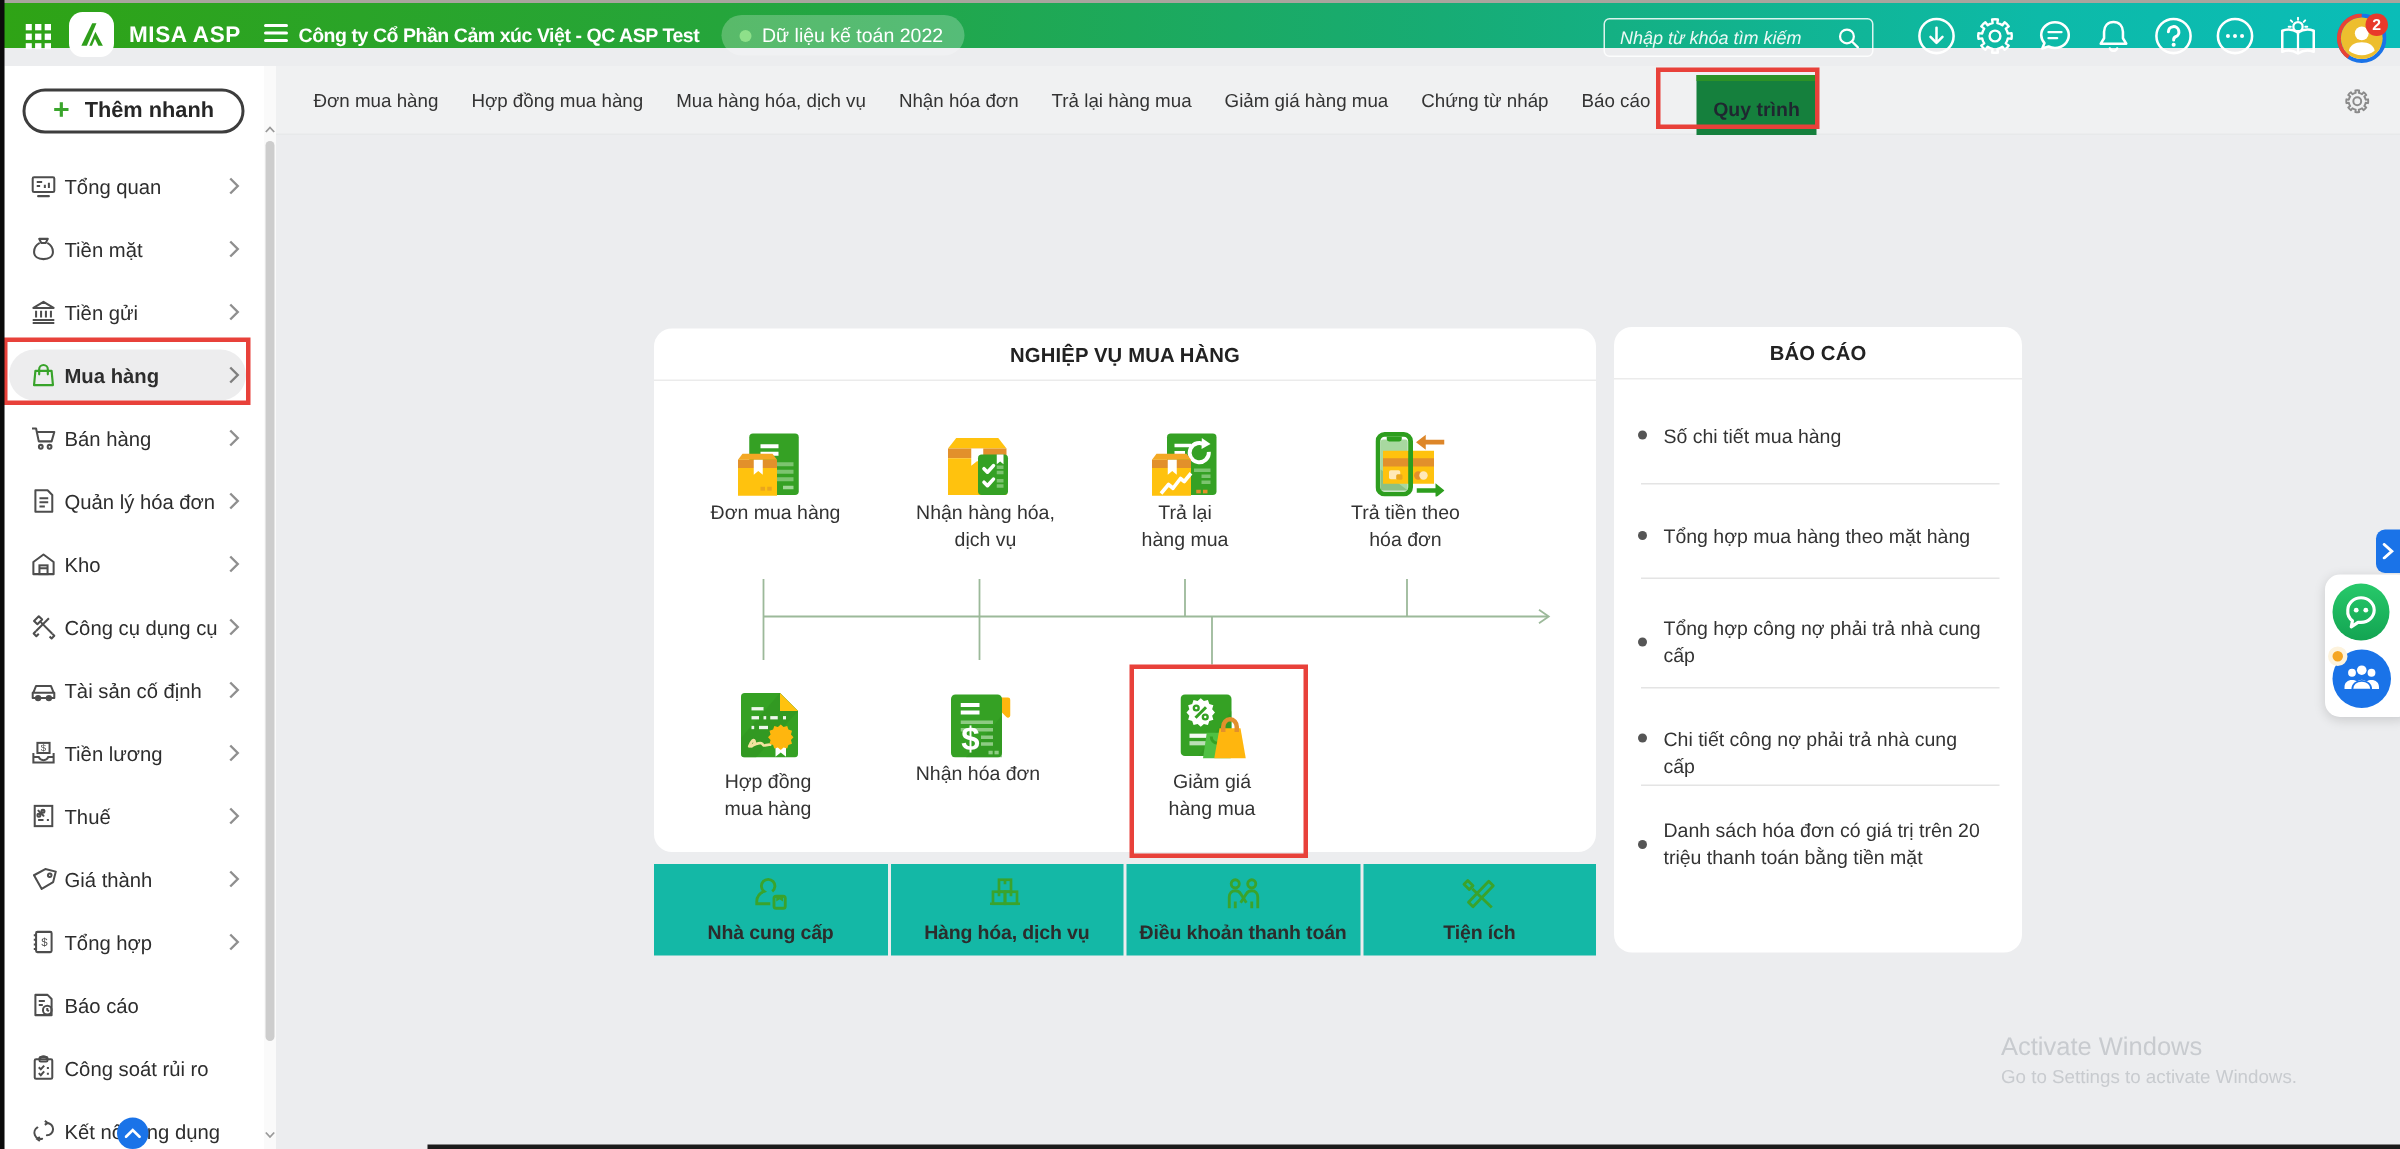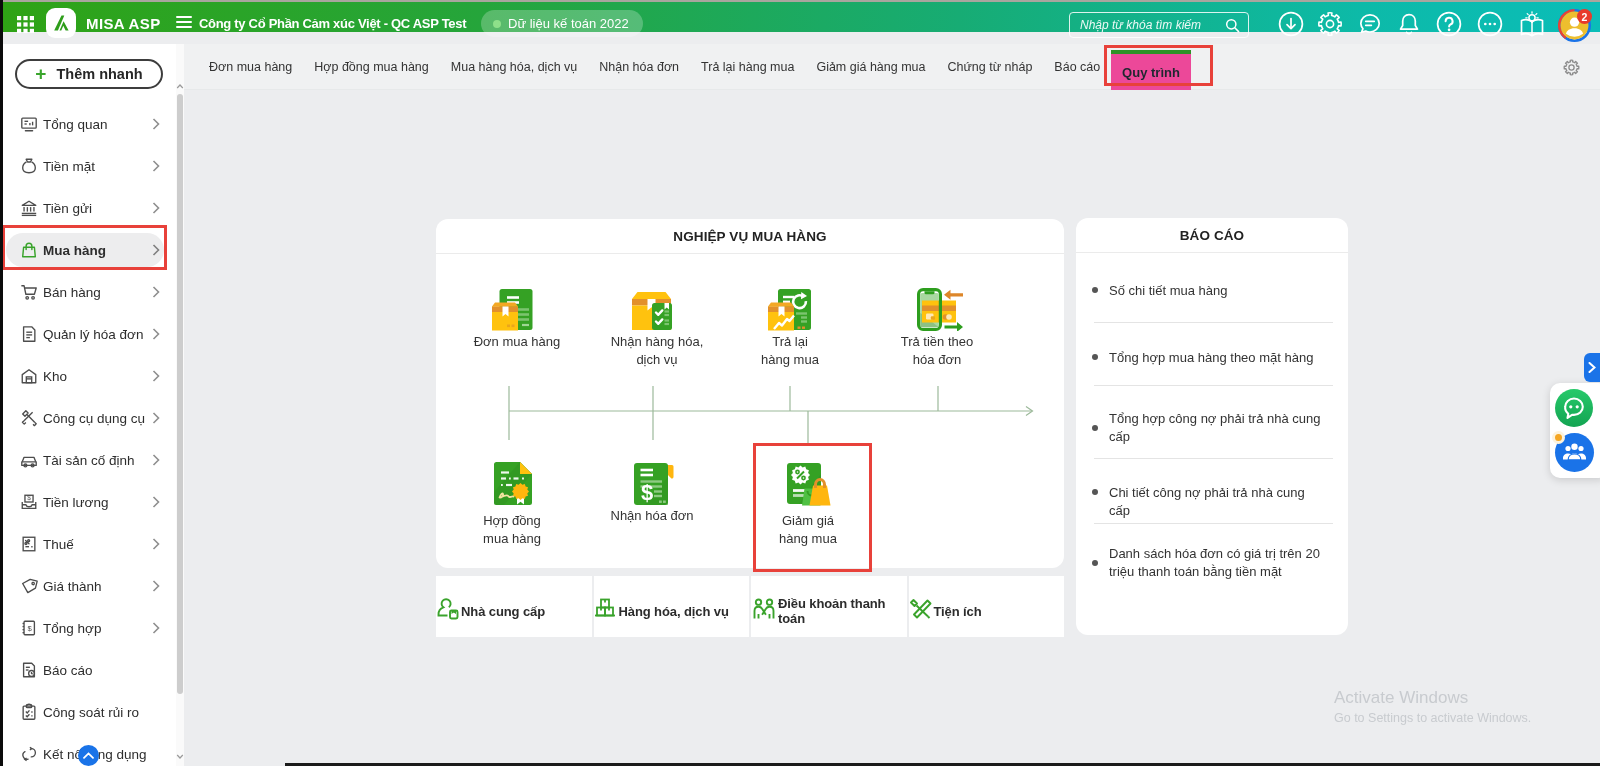--- a/index.html
+++ b/index.html
@@ -44,33 +44,33 @@
 .mi .lb { font-size:13.5px; color:#2d2d2d; margin-left:5px; }
 .mi .ch { position:absolute; right:16px; color:#8f8f8f; }
 .mi.sel .pill { position:absolute; left:3px; top:4px; right:12px; bottom:4px; background:#ededee; border-radius:17px; }
 .mi.sel .ic,.mi.sel .lb { position:relative; }
 .ch svg { display:block; }
 
 
 #tabbar { left:184px; top:44px; width:1416px; height:46px; background:#f0f1f2; border-bottom:1px solid #e7e9ea; z-index:5; }
 #tabs { position:absolute; left:14px; top:0; height:46px; display:flex; align-items:center; }
 .tab { font-size:12.5px; color:#333; padding:0 11px; white-space:nowrap; }
-#activetab { position:absolute; left:927px; top:6px; height:40px; width:80px; background:#ec4899; border-top:4px solid #2d9226;
+#activetab { position:absolute; left:947px; top:6px; height:40px; width:80px; background:#15803d; border-top:4px solid #2d9226;
   display:flex; align-items:center; justify-content:center; font-size:13px; font-weight:bold; color:#1f2730; }
 #tabgear { position:absolute; right:20px; top:15px; }
 
 
 #content { left:184px; top:90px; width:1416px; height:676px; background:#ecedef; }
 
 .card { position:absolute; background:#fff; border-radius:12px; }
 #maincard { left:252px; top:129px; width:628px; height:349px; }
 #mainhead { height:35px; border-bottom:1px solid #ebebeb; display:flex; align-items:center; justify-content:center;
   font-size:13.5px; font-weight:bold; color:#222; letter-spacing:.1px; }
 #bstrip { position:absolute; left:252px; top:486px; width:628px; height:61px; display:flex; gap:2px; }
-.bcell { flex:1; background:#ffffff; display:flex; flex-direction:row; align-items:center; justify-content:flex-start; gap:1px; padding-top:9px; }
+.bcell { flex:1; background:#14b8a6; display:flex; flex-direction:column; align-items:center; justify-content:flex-start; gap:1px; padding-top:9px; }
 .bcell .lb { font-size:13px; font-weight:600; color:#2c2c2c; letter-spacing:-0.1px; }
 #repcard { left:892px; top:128px; width:272px; height:417px; }
 #rephead { height:35px; border-bottom:1px solid #ebebeb; display:flex; align-items:center; justify-content:center;
   font-size:13.5px; font-weight:bold; color:#222; letter-spacing:.1px; }
 .rline { position:absolute; left:18px; right:15px; height:1px; background:#e4e4e4; }
 .ritem { position:absolute; left:33px; right:26px; font-size:13px; color:#333; line-height:17.5px; }
 .rdot { position:absolute; left:16px; width:6px; height:6px; border-radius:50%; background:#555; }
 
 
 .flabel { position:absolute; text-align:center; font-size:13px; color:#333; line-height:18px; }

